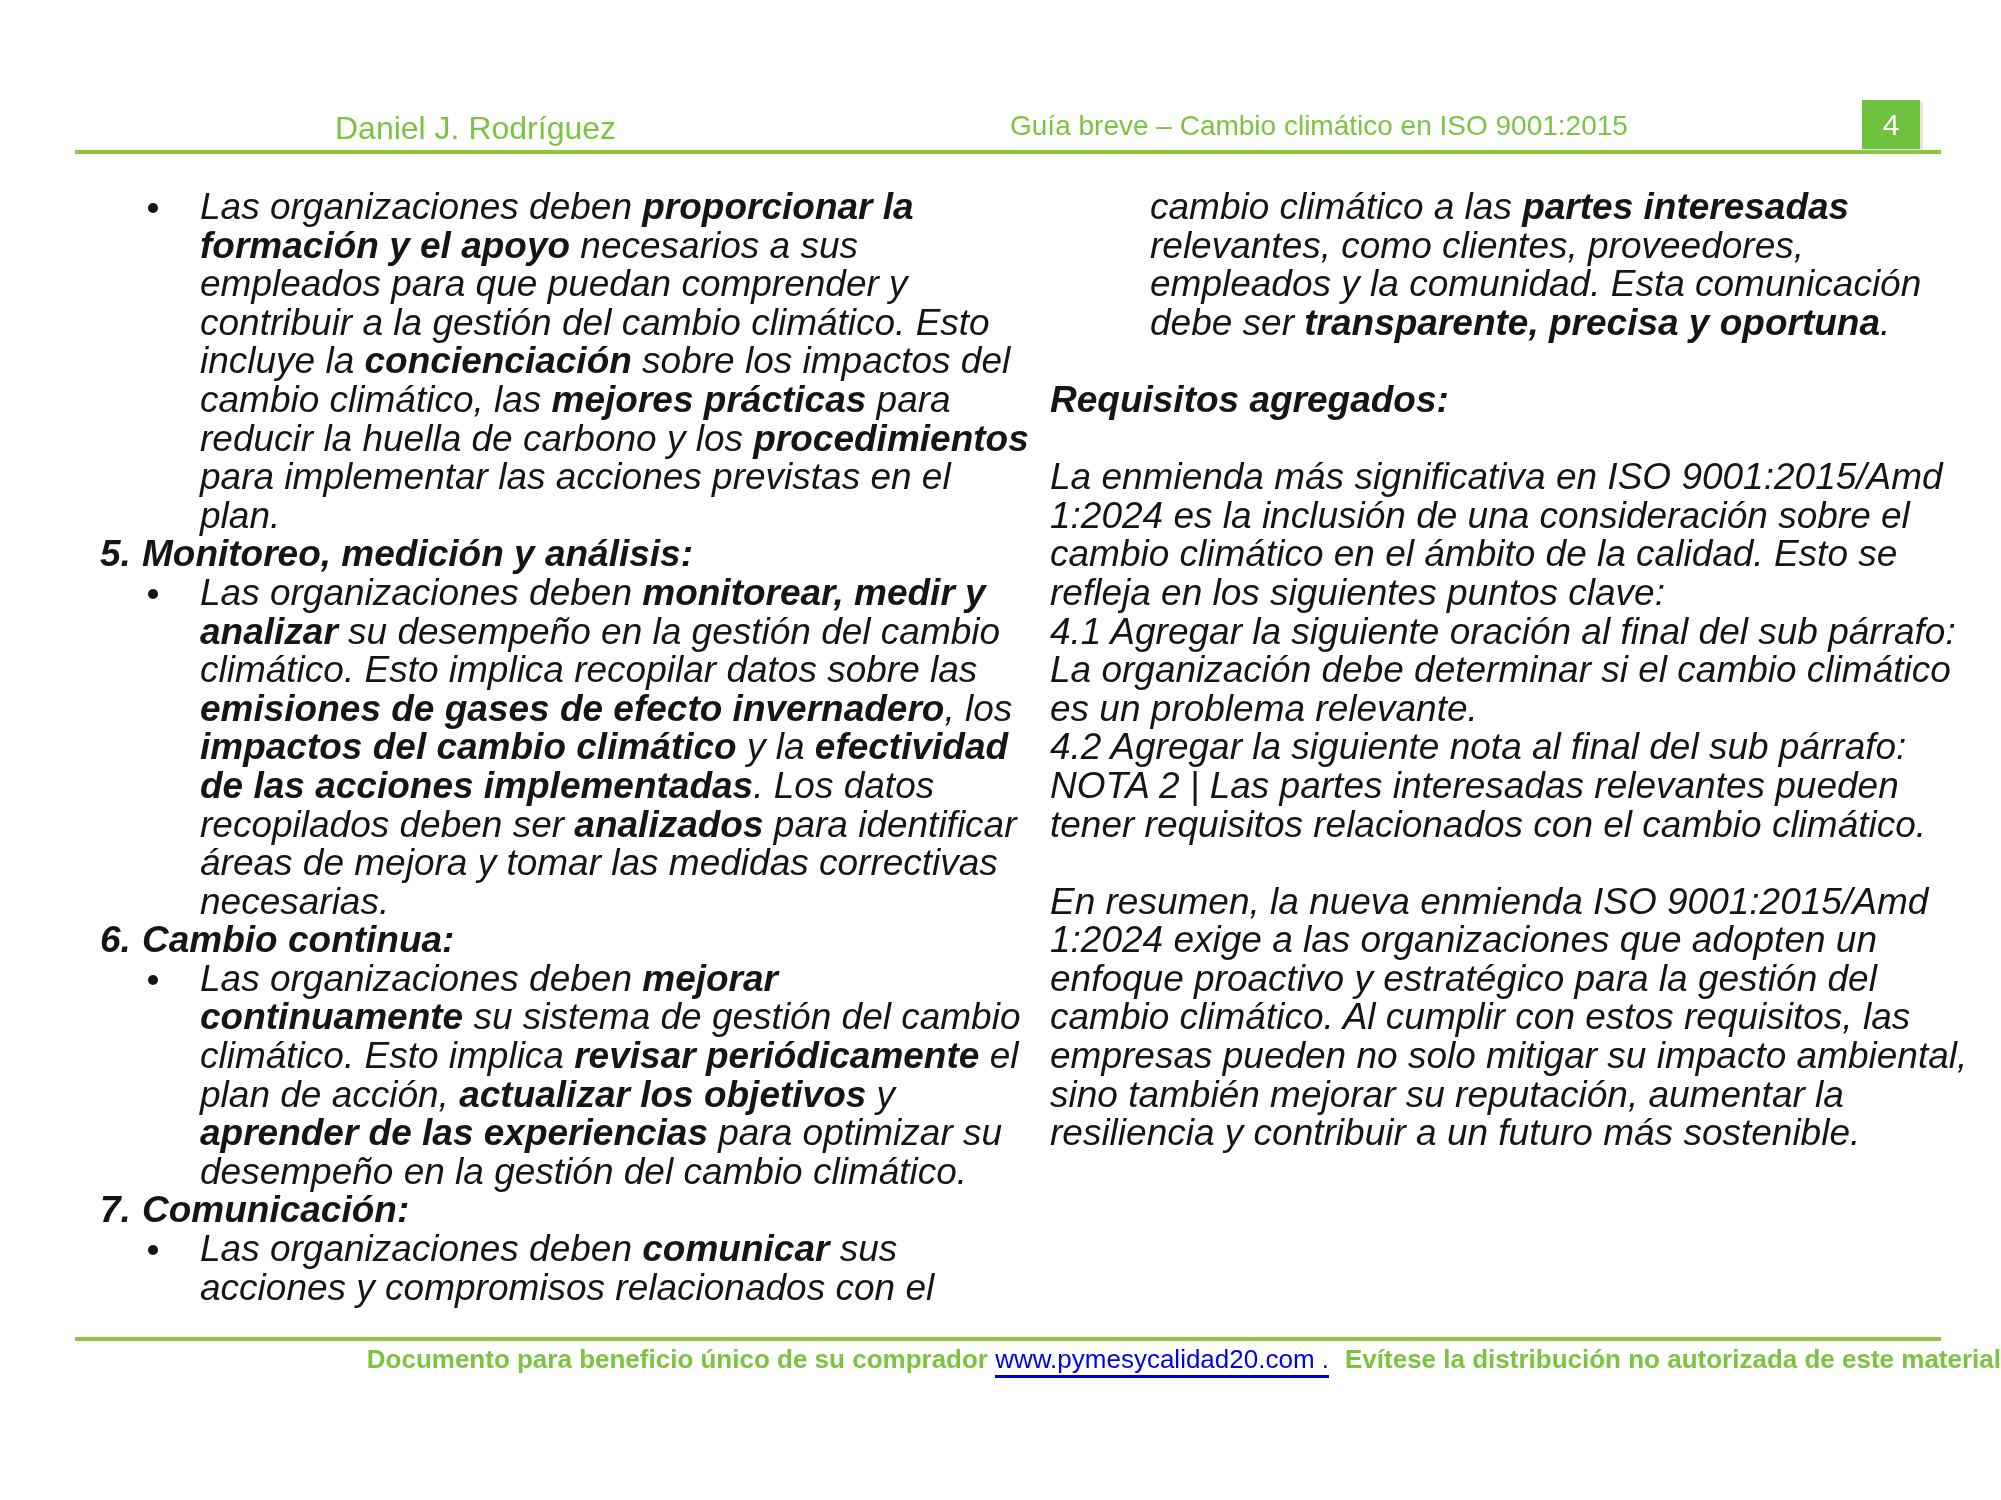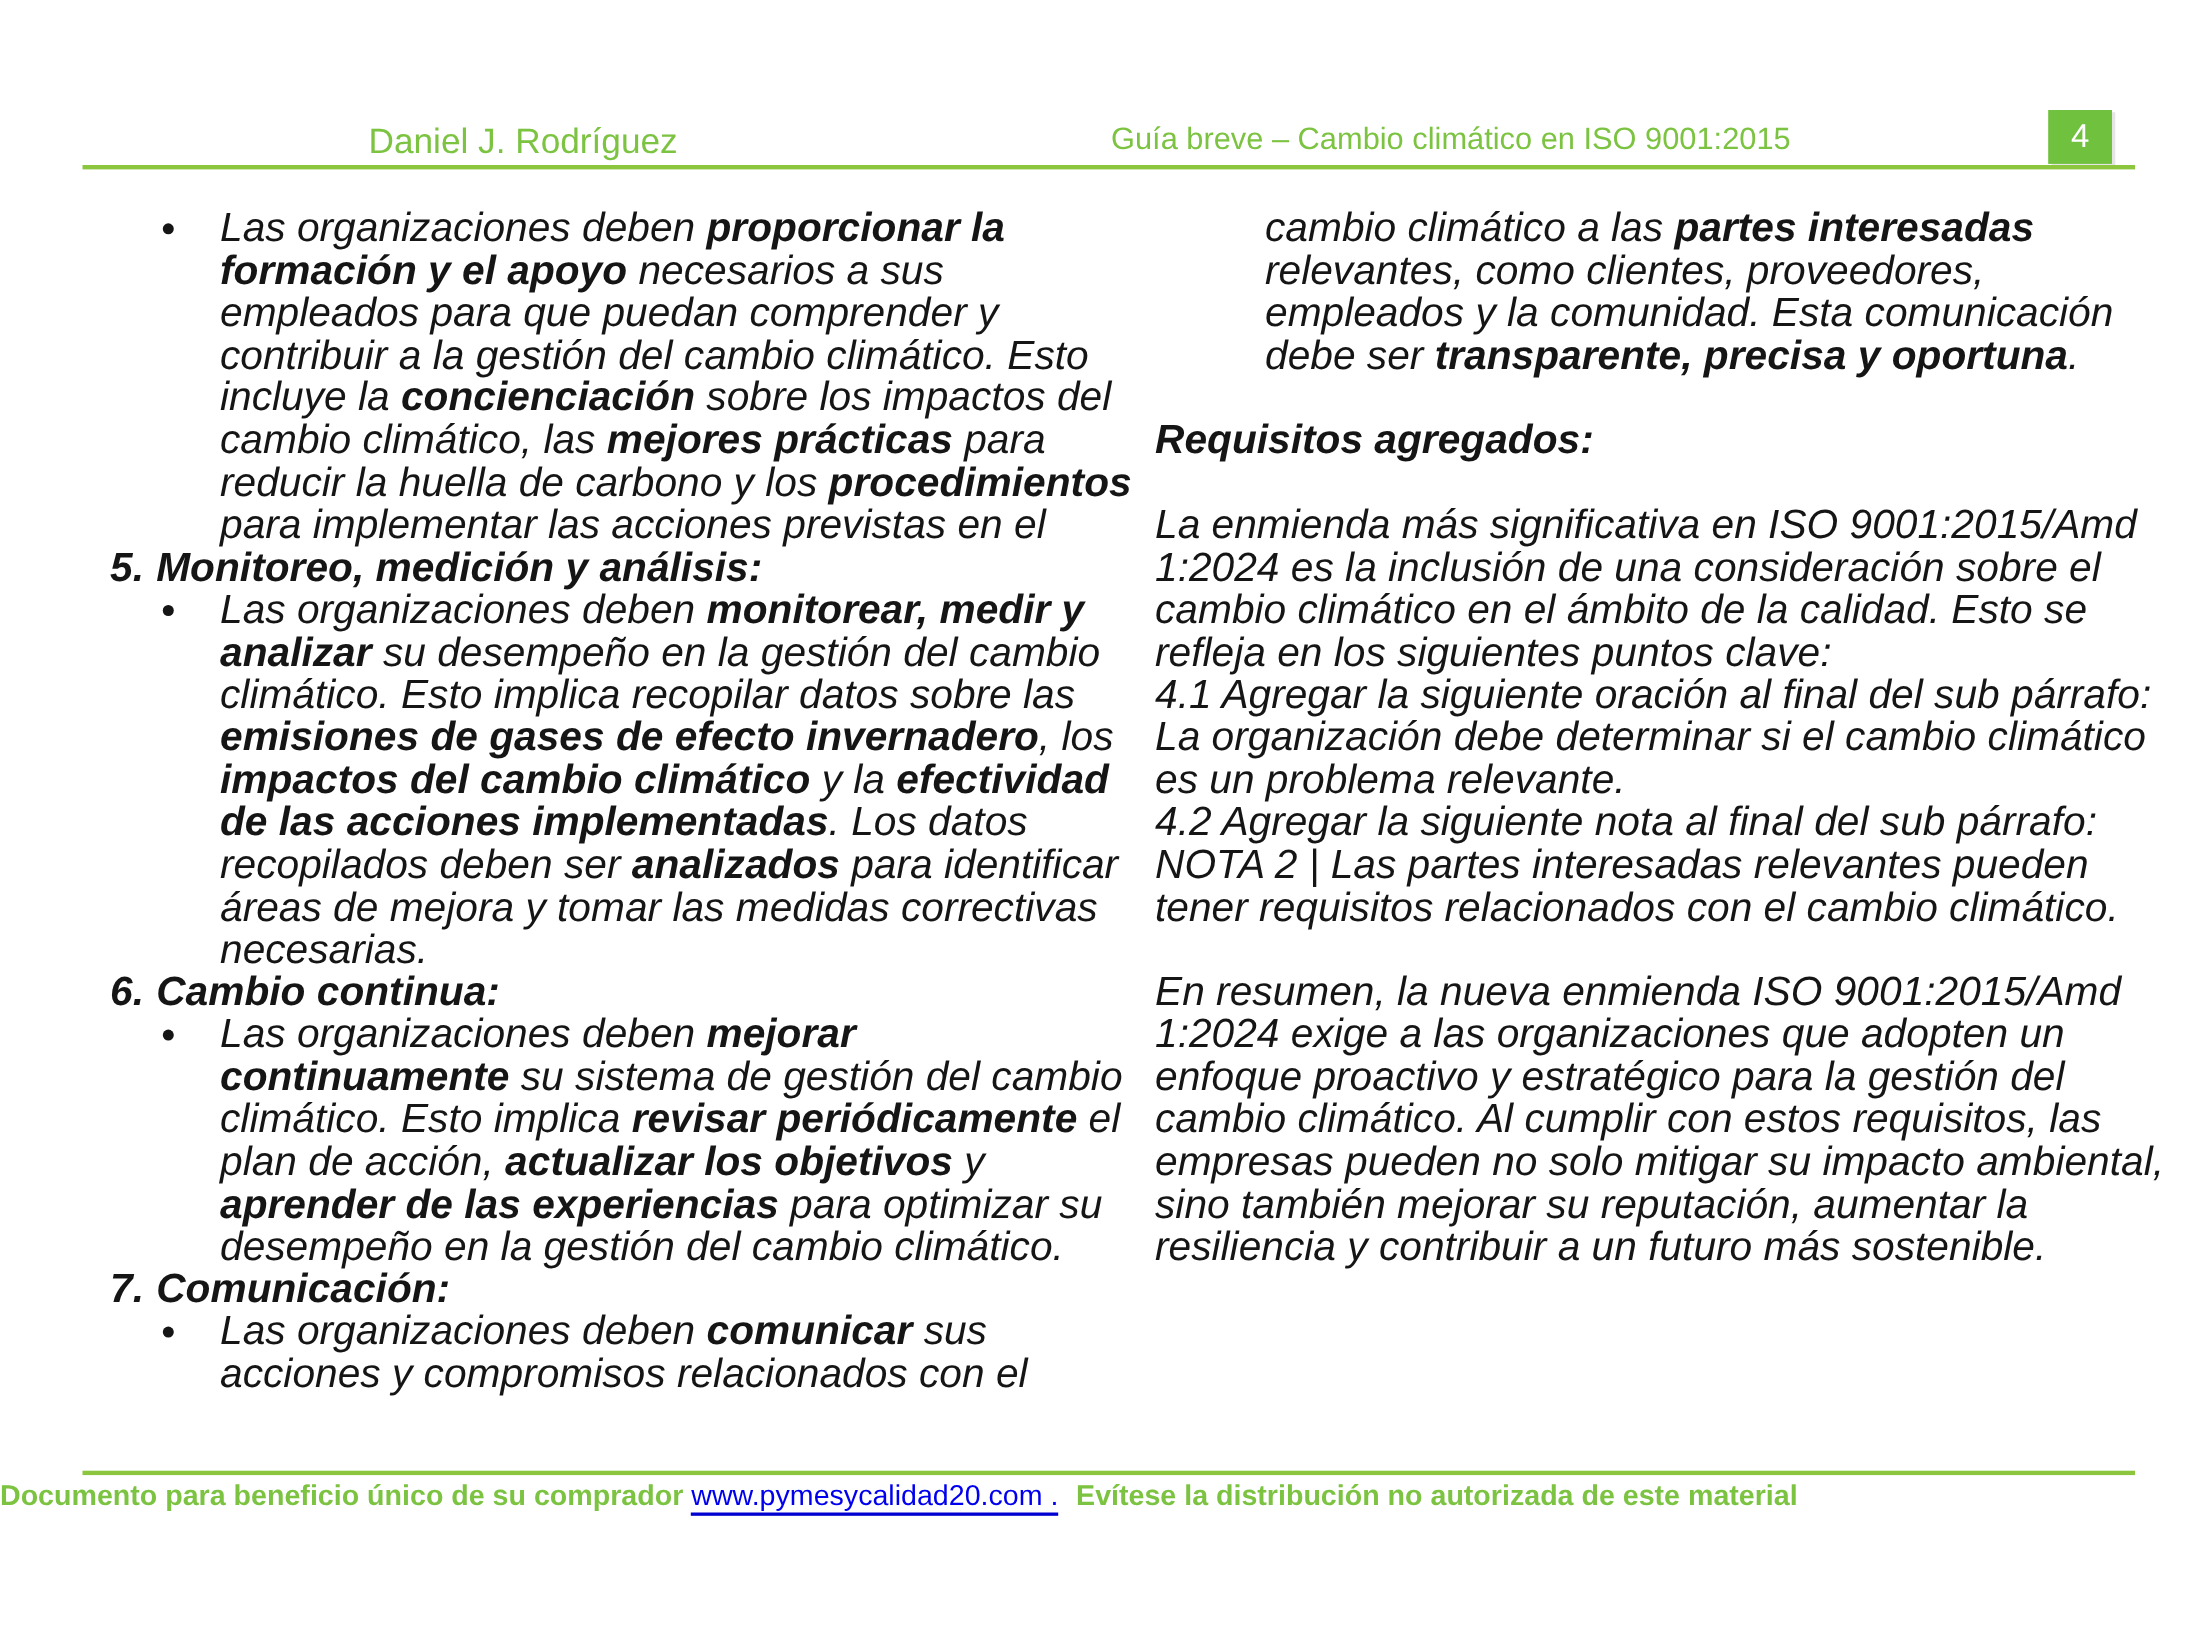--- a/index.html
+++ b/index.html
@@ -52,21 +52,21 @@
   .bullet-item .line{margin-left:100px;}
   .dot{
     position:absolute;left:48px;top:15px;width:10px;height:10px;
     border-radius:50%;background:var(--body-text);
   }
   .para.indent .line{margin-left:100px;}
   .b{font-weight:bold;}
   
   .footer{
     position:absolute;left:0;top:1344px;width:2001px;
-    text-align:left;font-size:26px;font-weight:bold;
+    text-align:right;font-size:26px;font-weight:bold;
     color:var(--green-text);white-space:pre;
   }
   .flink{
     color:var(--link-blue);font-weight:normal;text-decoration:none;
     border-bottom:3px solid #0000D0;padding-bottom:1px;
   }
   .fsuffix{margin-left:16px;}
 </style>
 </head>
 <body>
@@ -82,20 +82,21 @@
       <div class="bullet-item">
         <span class="dot"></span>
         <div class="line tline"><span>Las organizaciones deben </span><span class="b">proporcionar la</span></div>
         <div class="line tline"><span class="b">formación y el apoyo</span><span> necesarios a sus</span></div>
         <div class="line tline"><span>empleados para que puedan comprender y</span></div>
         <div class="line tline"><span>contribuir a la gestión del cambio climático. Esto</span></div>
         <div class="line tline"><span>incluye la </span><span class="b">concienciación</span><span> sobre los impactos del</span></div>
         <div class="line tline"><span>cambio climático, las </span><span class="b">mejores prácticas</span><span> para</span></div>
         <div class="line tline"><span>reducir la huella de carbono y los </span><span class="b">procedimientos</span></div>
         <div class="line tline"><span>para implementar las acciones previstas en el</span></div>
+        <div class="line tline"><span>plan.</span></div>
       </div>
       <div class="line heading"><span class="h-num">5.</span><span>Monitoreo, medición y análisis:</span></div>
       <div class="bullet-item">
         <span class="dot"></span>
         <div class="line tline"><span>Las organizaciones deben </span><span class="b">monitorear, medir y</span></div>
         <div class="line tline"><span class="b">analizar</span><span> su desempeño en la gestión del cambio</span></div>
         <div class="line tline"><span>climático. Esto implica recopilar datos sobre las</span></div>
         <div class="line tline"><span class="b">emisiones de gases de efecto invernadero</span><span>, los</span></div>
         <div class="line tline"><span class="b">impactos del cambio climático</span><span> y la </span><span class="b">efectividad</span></div>
         <div class="line tline"><span class="b">de las acciones implementadas</span><span>. Los datos</span></div>

